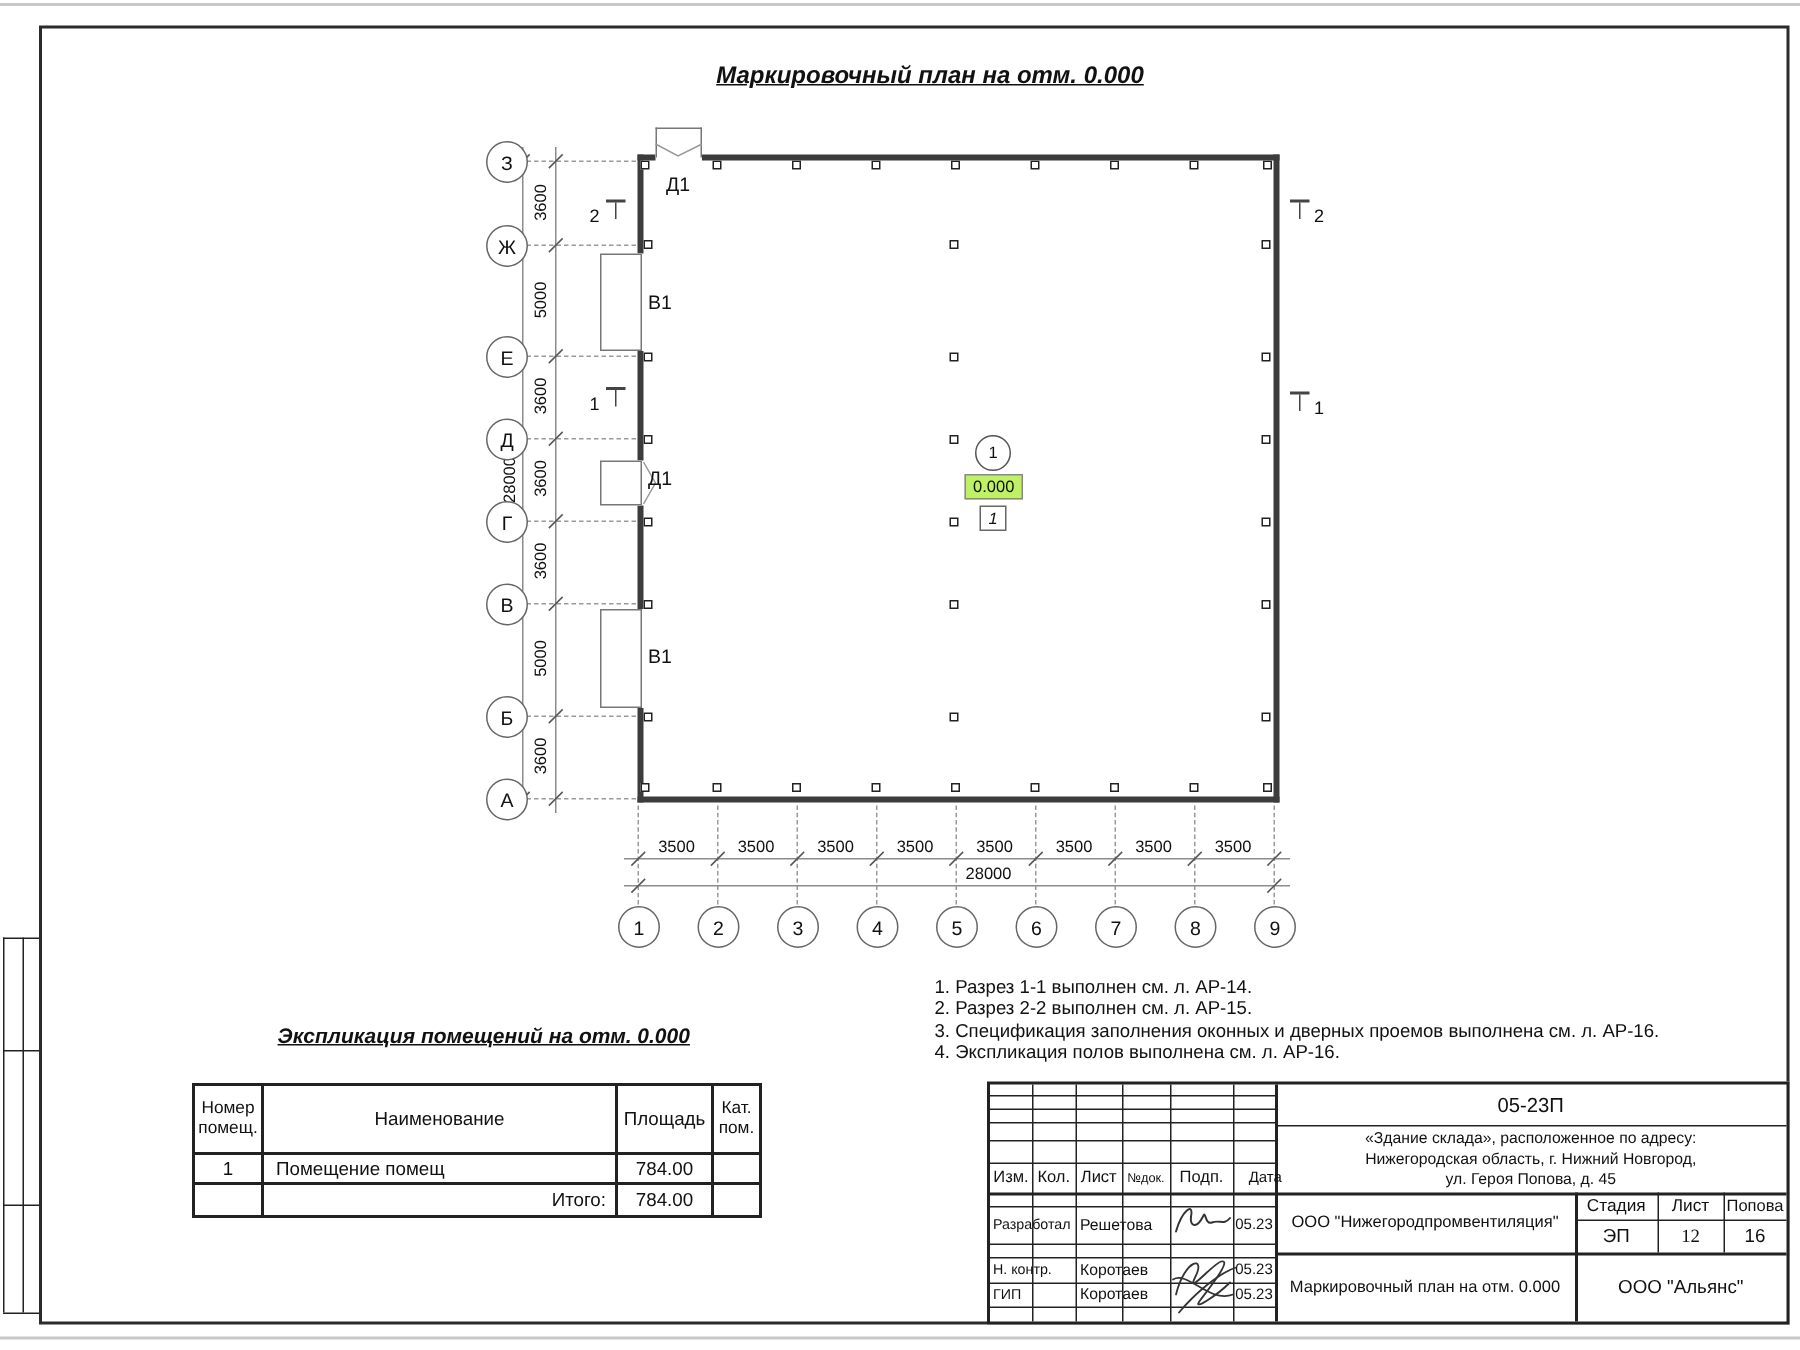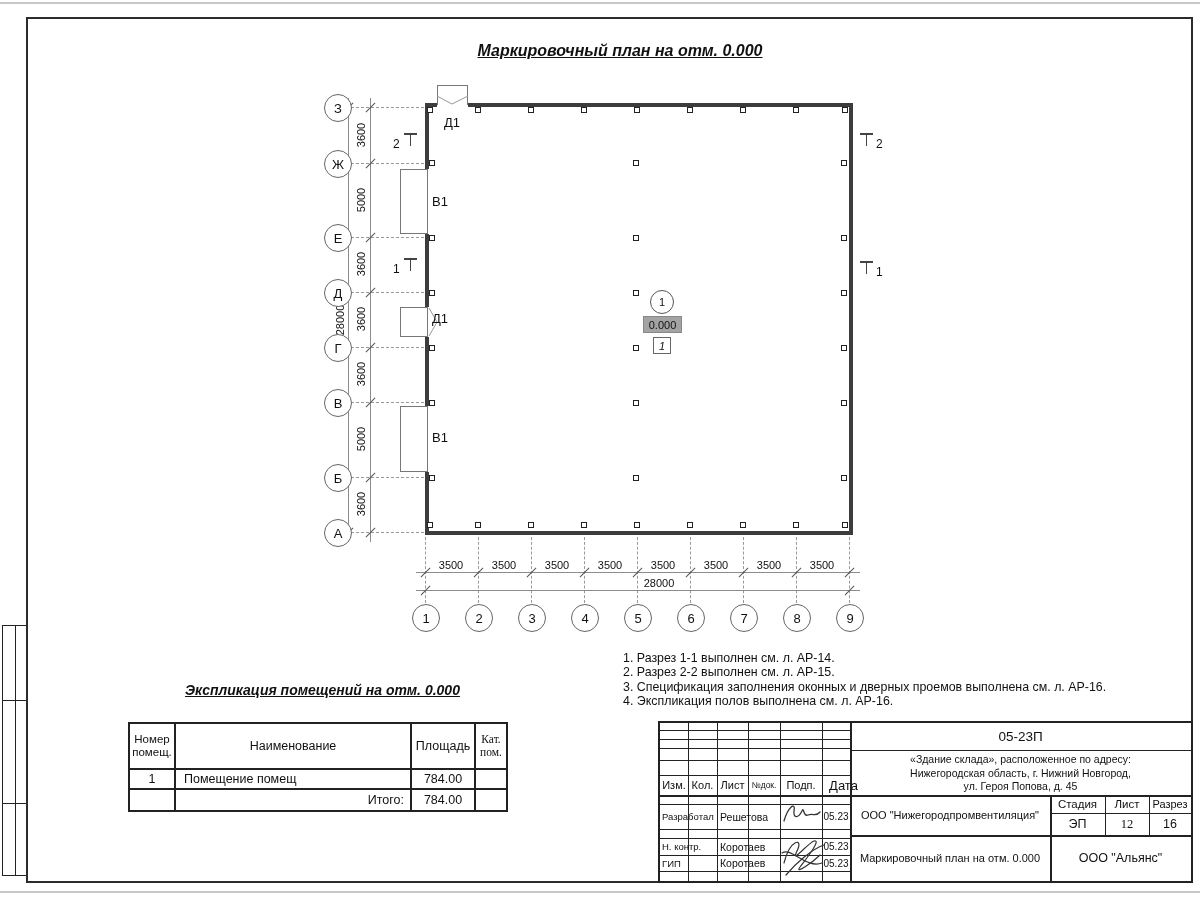--- a/index.html
+++ b/index.html
@@ -25,35 +25,35 @@
   .ptitle{position:absolute;left:430px;top:42px;width:380px;text-align:center;
           font-size:16px;font-weight:bold;font-style:italic;text-decoration:underline;}
   .etitle{position:absolute;left:170px;top:682px;width:305px;text-align:center;
           font-size:14px;font-weight:bold;font-style:italic;text-decoration:underline;}
   .note{position:absolute;left:623px;font-size:12.4px;white-space:nowrap;}
   .etable{position:absolute;left:128px;top:722px;display:grid;
           grid-template-columns:46px 236px 64px 30px;grid-template-rows:46px 20px 20px;
           border:2px solid #222;background:#fff;}
   .tc{border-right:2px solid #222;border-bottom:2px solid #222;display:flex;align-items:center;
       justify-content:center;font-size:12.5px;background:#fff;text-align:center;line-height:1.15;}
-  .tc.lastc{border-right:none;font-family:Liberation Serif, serif;}
+  .tc.lastc{border-right:none;}
   .tc.lastr{border-bottom:none;}
   .tc.small{font-size:11.5px;}
   .tc.nm{justify-content:flex-start;padding-left:8px;}
   .tc.tot{justify-content:flex-end;padding-right:6px;}
   .tb{position:absolute;left:658px;top:721px;width:535px;height:162px;border:2px solid #222;
       box-sizing:border-box;background:#fff;}
   .tb .v{position:absolute;width:1px;background:#222;}
   .tb .v2{position:absolute;width:2px;background:#222;}
   .tb .h{position:absolute;height:1px;background:#222;}
   .tb .h2{position:absolute;height:2px;background:#222;}
   .tb .txt{position:absolute;display:flex;align-items:center;justify-content:center;text-align:left;}
   .marker-circ{position:absolute;left:650px;top:290px;width:22px;height:22px;border:1px solid #555;
         border-radius:50%;background:#fff;display:flex;align-items:center;justify-content:center;font-size:11px;}
-  .elevbox{position:absolute;left:643px;top:316px;width:37px;height:15px;border:1px solid #888;background:#a3a3a3;
+  .elevbox{position:absolute;left:643px;top:316px;width:37px;height:15px;border:1px solid #888;background:#bef264;
         display:flex;align-items:center;justify-content:center;font-size:11px;}
   .floorbox{position:absolute;left:653px;top:337px;width:16px;height:15px;border:1px solid #666;background:#fff;
         display:flex;align-items:center;justify-content:center;font-size:11px;font-style:italic;}
 </style>
 </head>
 <body>
 
 <div class="sheet">
 
   <div class="a" style="left:0;top:2px;width:1200px;height:2px;background:#c8c8c8;"></div>
@@ -280,21 +280,21 @@
     <div class="h" style="left:0;top:132px;width:190px;"></div>
     <div class="h" style="left:0;top:148px;width:190px;"></div>
     <div class="h" style="left:390px;top:90px;width:141px;"></div>
     <div class="h2" style="left:190px;top:112px;width:341px;"></div>
 
     <div class="txt" style="left:0;top:52px;width:28px;height:20px;font-size:11px;">Изм.</div>
     <div class="txt" style="left:28px;top:52px;width:29px;height:20px;font-size:11px;">Кол.</div>
     <div class="txt" style="left:57px;top:52px;width:31px;height:20px;font-size:11px;">Лист</div>
     <div class="txt" style="left:88px;top:52px;width:32px;height:20px;font-size:8.5px;">№док.</div>
     <div class="txt" style="left:120px;top:52px;width:42px;height:20px;font-size:11px;">Подп.</div>
-    <div class="txt" style="left:162px;top:52px;width:43px;height:20px;font-size:13px;">Дата</div>
+    <div class="txt" style="left:162px;top:52px;width:43px;height:20px;font-size:10px;">Дата</div>
 
     <div class="txt" style="left:2px;top:81px;width:55px;height:25px;font-size:9.5px;justify-content:flex-start;">Разработал</div>
     <div class="txt" style="left:60px;top:81px;width:58px;height:25px;font-size:10.5px;justify-content:flex-start;">Решетова</div>
     <div class="txt" style="left:162px;top:81px;width:28px;height:25px;font-size:10px;">05.23</div>
     <div class="txt" style="left:2px;top:115px;width:55px;height:17px;font-size:9.5px;justify-content:flex-start;">Н. контр.</div>
     <div class="txt" style="left:60px;top:115px;width:58px;height:17px;font-size:10.5px;justify-content:flex-start;">Коротаев</div>
     <div class="txt" style="left:162px;top:115px;width:28px;height:17px;font-size:10px;">05.23</div>
     <div class="txt" style="left:2px;top:132px;width:55px;height:16px;font-size:9.5px;justify-content:flex-start;">ГИП</div>
     <div class="txt" style="left:60px;top:132px;width:58px;height:16px;font-size:10.5px;justify-content:flex-start;">Коротаев</div>
     <div class="txt" style="left:162px;top:132px;width:28px;height:16px;font-size:10px;">05.23</div>
@@ -310,21 +310,21 @@
 
     <div class="txt" style="left:190px;top:0;width:341px;height:27px;font-size:13.5px;">05-23П</div>
     <div class="a" style="left:190px;top:29px;width:341px;height:43px;display:flex;flex-direction:column;align-items:center;justify-content:center;font-size:10.5px;line-height:13.5px;text-align:center;">
       <div>«Здание склада», расположенное по адресу:</div>
       <div>Нижегородская область, г. Нижний Новгород,</div>
       <div>ул. Героя Попова, д. 45</div>
     </div>
     <div class="txt" style="left:190px;top:72px;width:200px;height:40px;font-size:11px;">ООО "Нижегородпромвентиляция"</div>
     <div class="txt" style="left:390px;top:72px;width:55px;height:18px;font-size:11.5px;">Стадия</div>
     <div class="txt" style="left:445px;top:72px;width:44px;height:18px;font-size:11.5px;">Лист</div>
-    <div class="txt" style="left:489px;top:72px;width:42px;height:18px;font-size:11px;">Разрез</div>
+    <div class="txt" style="left:489px;top:72px;width:42px;height:18px;font-size:11px;">Попова</div>
     <div class="txt" style="left:390px;top:90px;width:55px;height:22px;font-size:12.5px;">ЭП</div>
     <div class="txt" style="left:445px;top:90px;width:44px;height:22px;font-size:12.5px;font-family:Liberation Serif, serif;">12</div>
     <div class="txt" style="left:489px;top:90px;width:42px;height:22px;font-size:12.5px;">16</div>
     <div class="txt" style="left:190px;top:112px;width:200px;height:46px;font-size:11px;">Маркировочный план на отм. 0.000</div>
     <div class="txt" style="left:390px;top:112px;width:141px;height:46px;font-size:12.5px;">ООО "Альянс"</div>
   </div>
 
 </div>
 
 </body></html>

